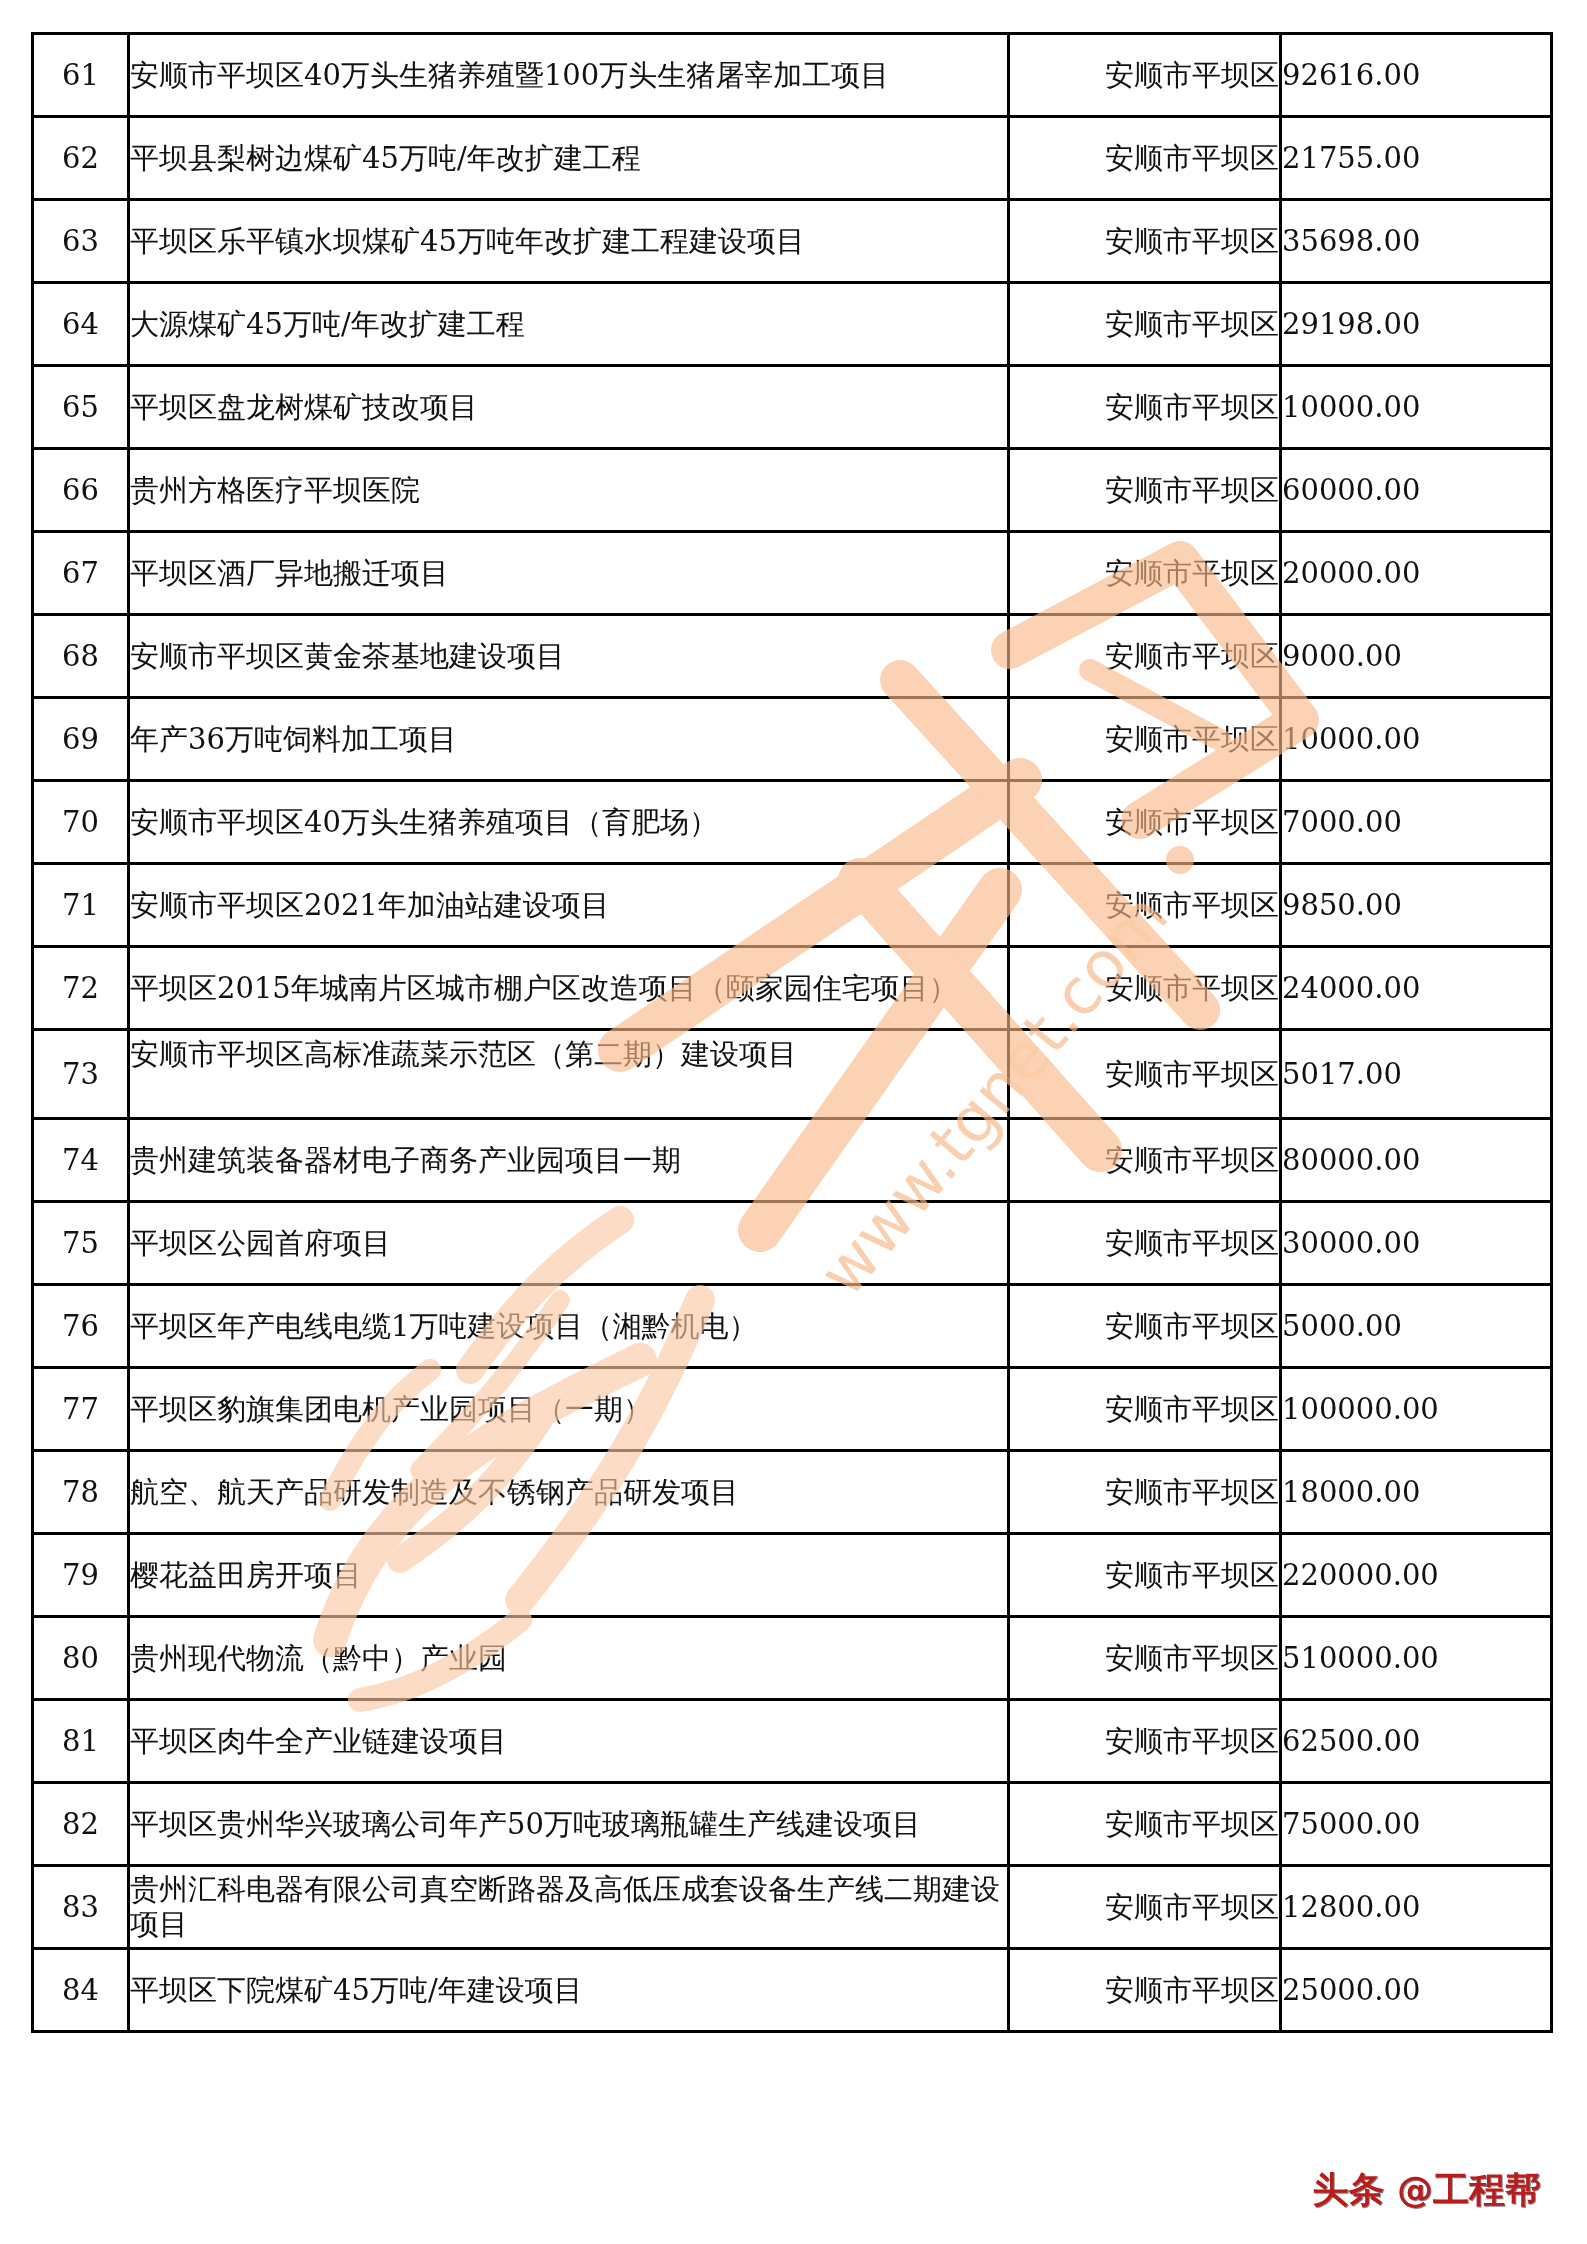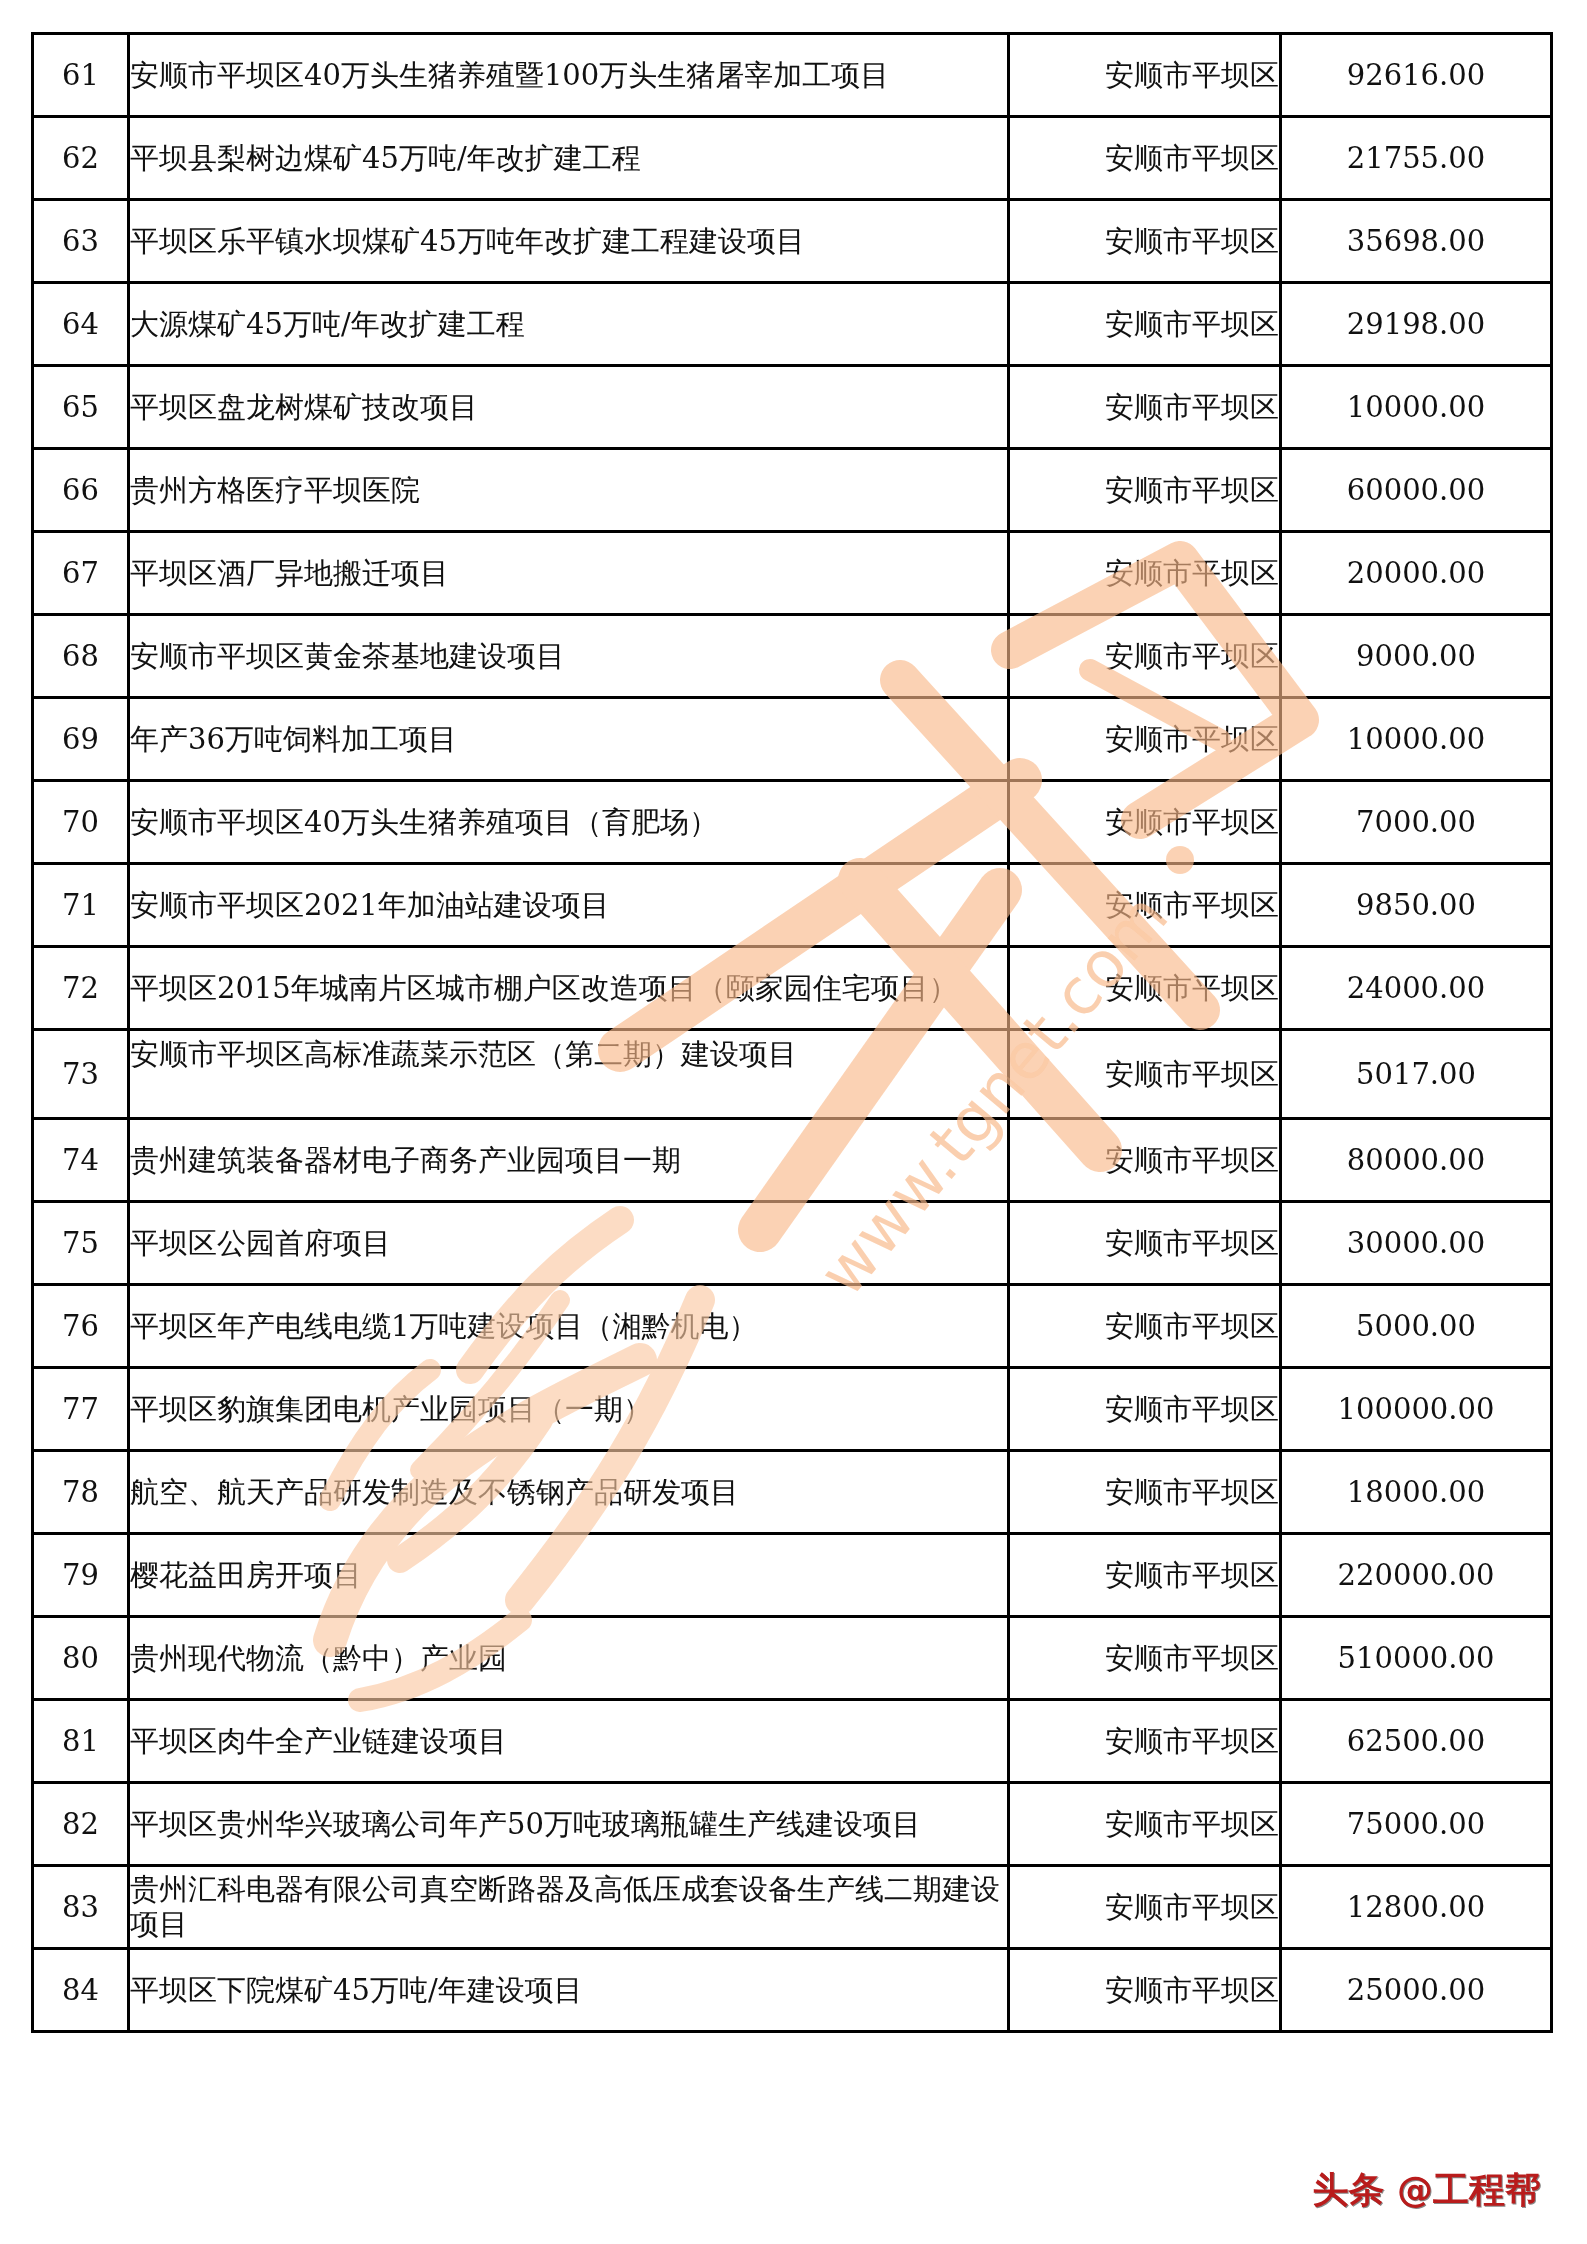--- a/index.html
+++ b/index.html
@@ -37,21 +37,21 @@
       vertical-align: middle;
       font-size: 29px;
       line-height: 35px;
       letter-spacing: 0px;
       background: transparent;
     }
     td.col-no { width: 93px; text-align: center; margin-left: 36px; }
     td.col-name { width: 877px; text-align: left; padding-left: 6px; padding-right: 6px; }
     td.col-name.top { vertical-align: top; padding-top: 6px; }
     td.col-region { width: 269px; text-align: right; }
-    td.col-amount { width: 268px; text-align: center; }
+    td.col-amount { width: 268px; }
 
     .watermark {
       position: absolute;
       left: 0; top: 0;
       width: 1587px;
       height: 2244px;
       z-index: 2;
       pointer-events: none;
       opacity: 0.75;
     }

